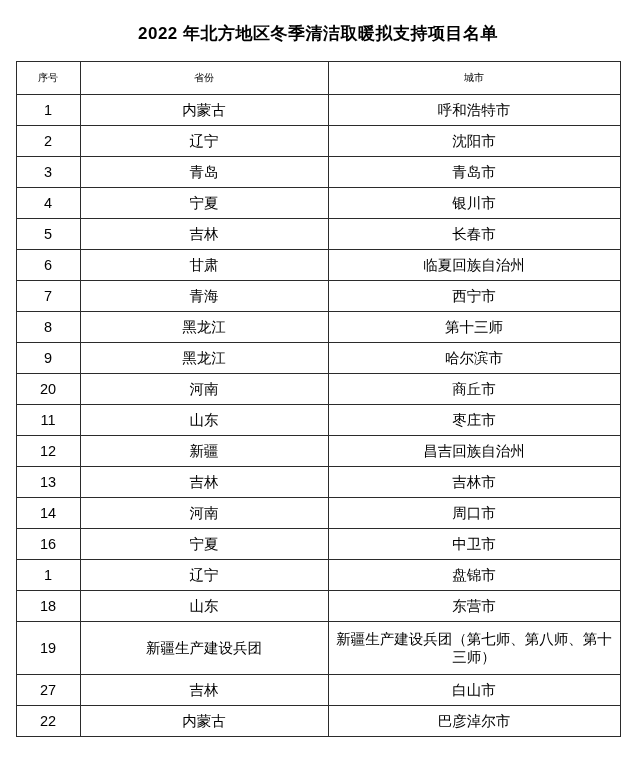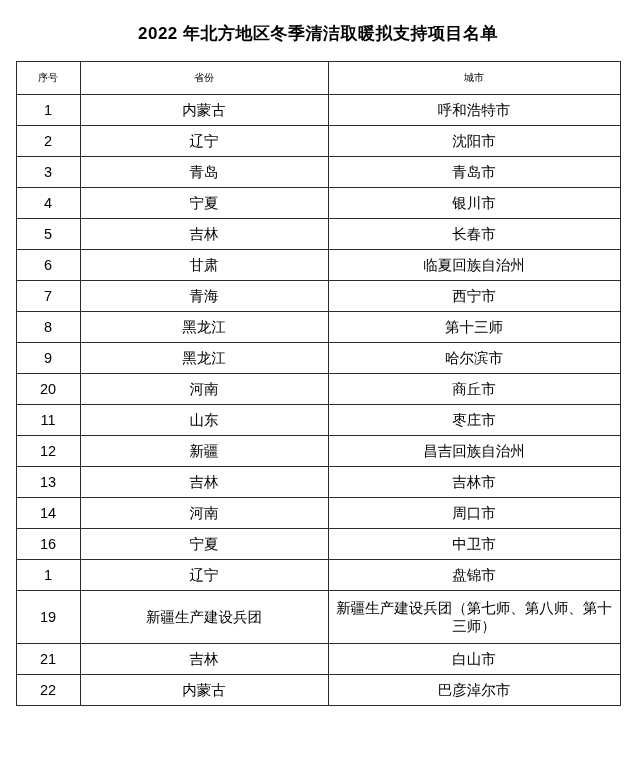--- a/index.html
+++ b/index.html
@@ -156,27 +156,32 @@
       <tr>
         <td class="idx">16</td>
         <td>宁夏</td>
         <td>中卫市</td>
       </tr>
       <tr>
         <td class="idx">1</td>
         <td>辽宁</td>
         <td>盘锦市</td>
       </tr>
+      <tr>
+        <td class="idx">18</td>
+        <td>山东</td>
+        <td>东营市</td>
+      </tr>
       <tr class="tall">
         <td class="idx">19</td>
         <td>新疆生产建设兵团</td>
         <td class="wrap">新疆生产建设兵团（第七师、第八师、第十三师）</td>
       </tr>
       <tr>
-        <td class="idx">21</td>
+        <td class="idx">27</td>
         <td>吉林</td>
         <td>白山市</td>
       </tr>
       <tr>
         <td class="idx">22</td>
         <td>内蒙古</td>
         <td>巴彦淖尔市</td>
       </tr>
 
     </tbody>

